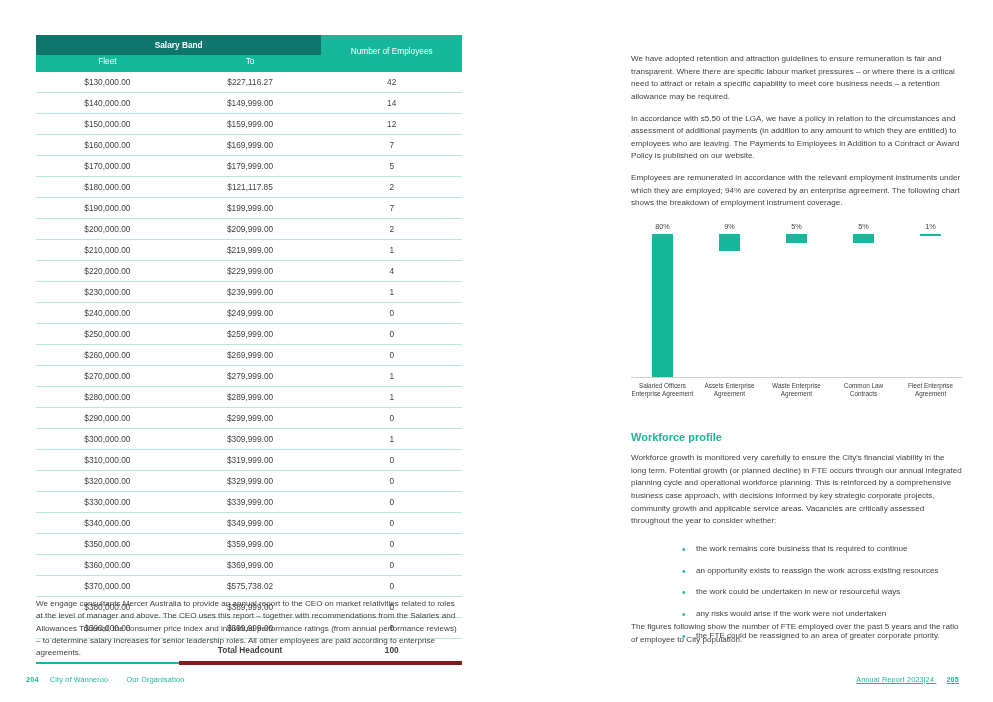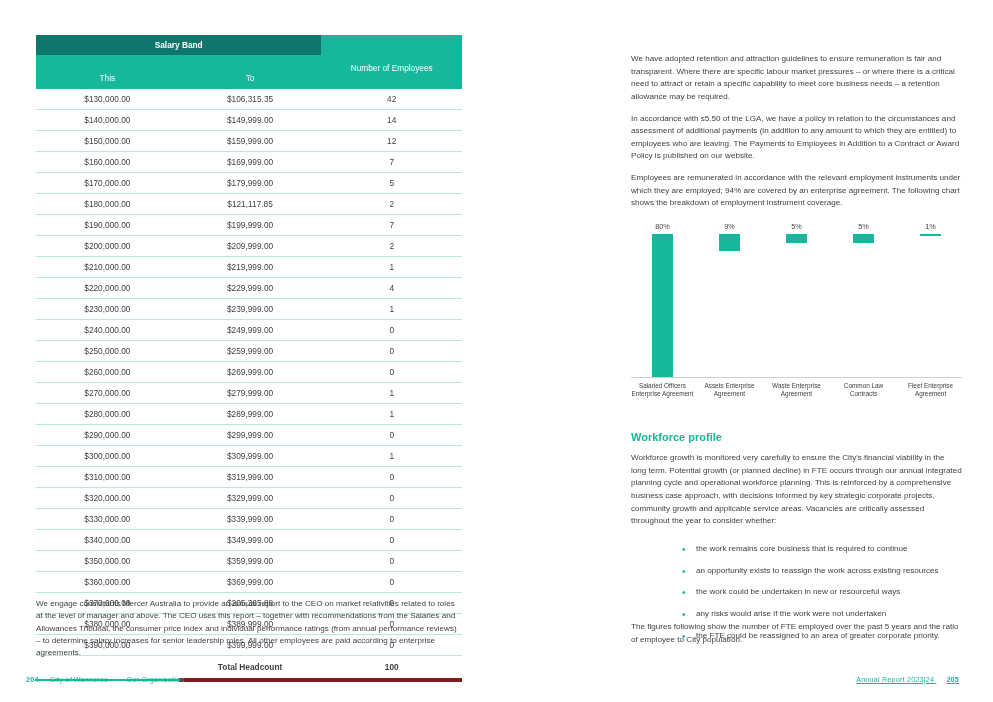--- a/index.html
+++ b/index.html
@@ -68,21 +68,21 @@
     font-size: 8.3px;
     padding: 5px 0 5px 0;
     text-align: center;
     border: none;
   }
   table.salary th.sub {
     background: #16b79b;
     color: #ffffff;
     font-weight: normal;
     font-size: 8.3px;
-    padding: 18px 0 6px 0;
+    padding: 1px 0 6px 0;
     text-align: center;
     border: none;
   }
   table.salary td {
     text-align: center;
     padding: 5px 0 5px 0;
     border-bottom: 1px solid #b8e7de;
     color: #3f3f3f;
     font-size: 8.3px;
   }
@@ -243,28 +243,28 @@
   <div class="page-left">
 
     <div class="table-wrap">
       <table class="salary">
         <thead>
           <tr>
             <th class="group col-from" colspan="2">Salary Band</th>
             <th class="sub col-num" rowspan="2">Number of Employees</th>
           </tr>
           <tr>
-            <th class="sub col-from">This</th>
+            <th class="sub col-from">Fleet</th>
             <th class="sub col-to">To</th>
           </tr>
         </thead>
         <tbody id="salary-rows">
             <tr>
               <td class="col-from">$130,000.00</td>
-              <td class="col-to">$106,315.35</td>
+              <td class="col-to">$227,116.27</td>
               <td class="col-num">42</td>
             </tr>
             <tr>
               <td class="col-from">$140,000.00</td>
               <td class="col-to">$149,999.00</td>
               <td class="col-num">14</td>
             </tr>
             <tr>
               <td class="col-from">$150,000.00</td>
               <td class="col-to">$159,999.00</td>
@@ -370,21 +370,21 @@
               <td class="col-to">$359,999.00</td>
               <td class="col-num">0</td>
             </tr>
             <tr>
               <td class="col-from">$360,000.00</td>
               <td class="col-to">$369,999.00</td>
               <td class="col-num">0</td>
             </tr>
             <tr>
               <td class="col-from">$370,000.00</td>
-              <td class="col-to">$205,365.88</td>
+              <td class="col-to">$575,738.02</td>
               <td class="col-num">0</td>
             </tr>
             <tr>
               <td class="col-from">$380,000.00</td>
               <td class="col-to">$389,999.00</td>
               <td class="col-num">0</td>
             </tr>
             <tr>
               <td class="col-from">$390,000.00</td>
               <td class="col-to">$399,999.00</td>

